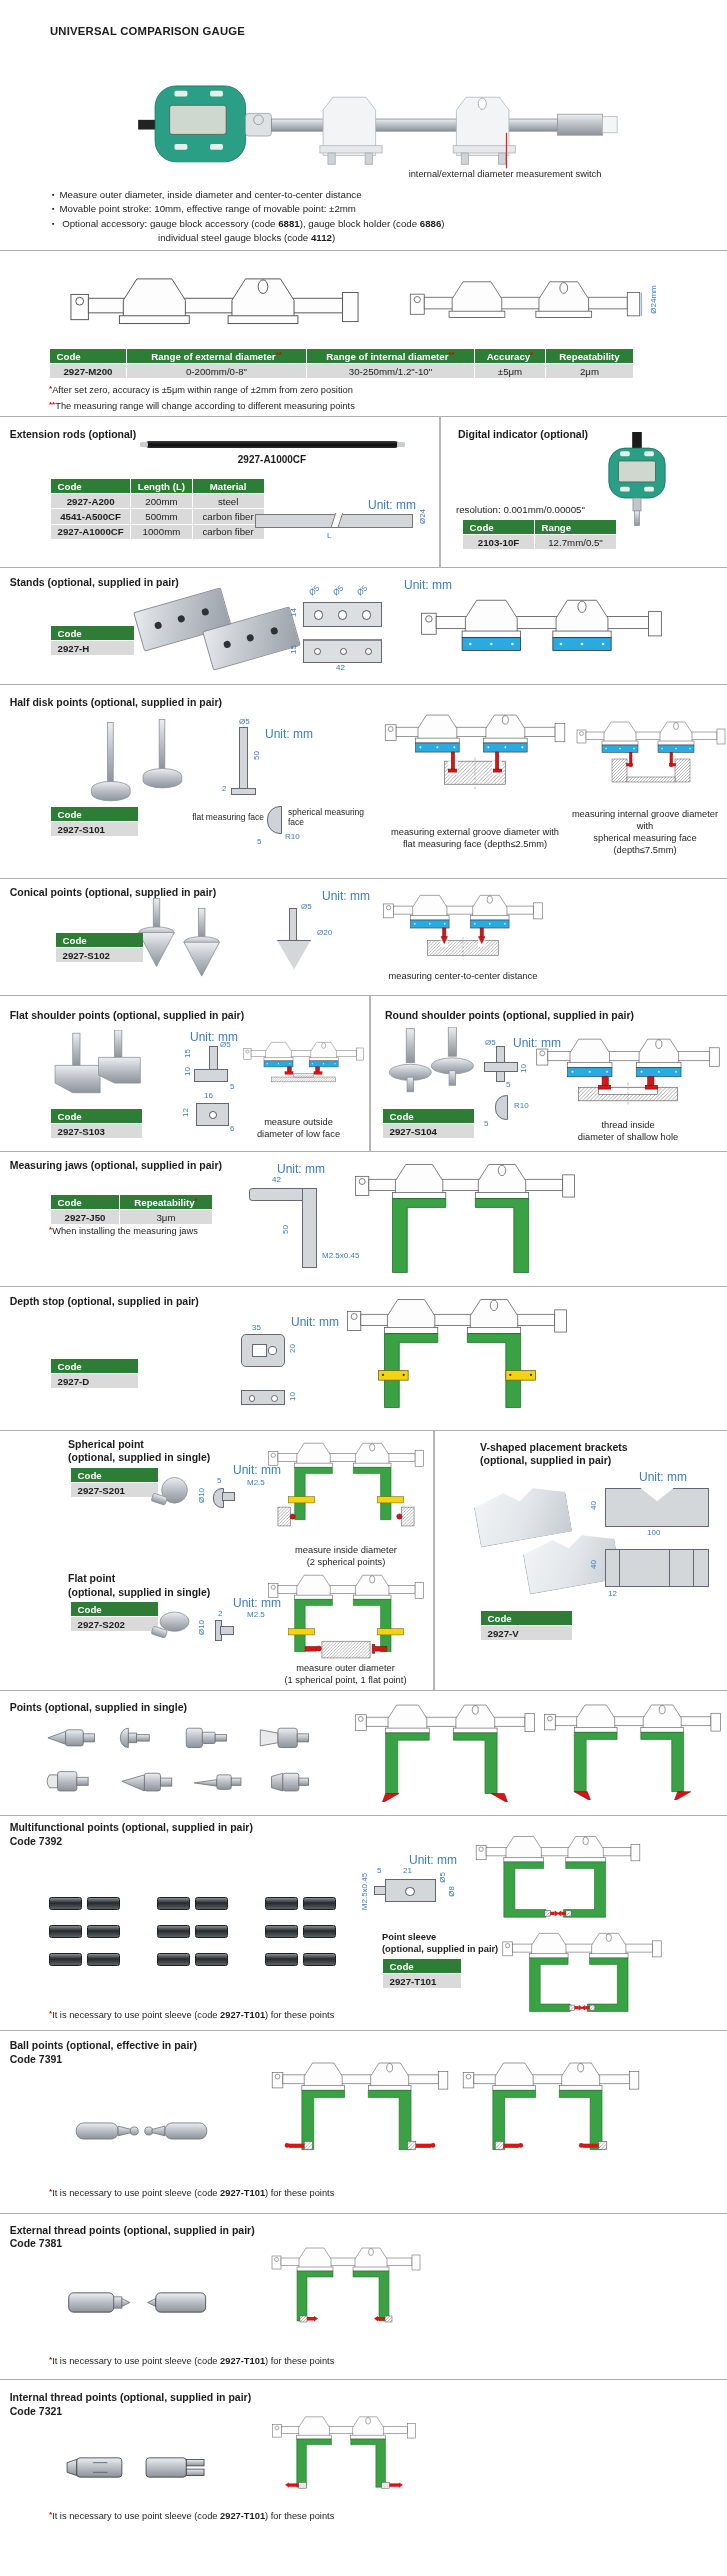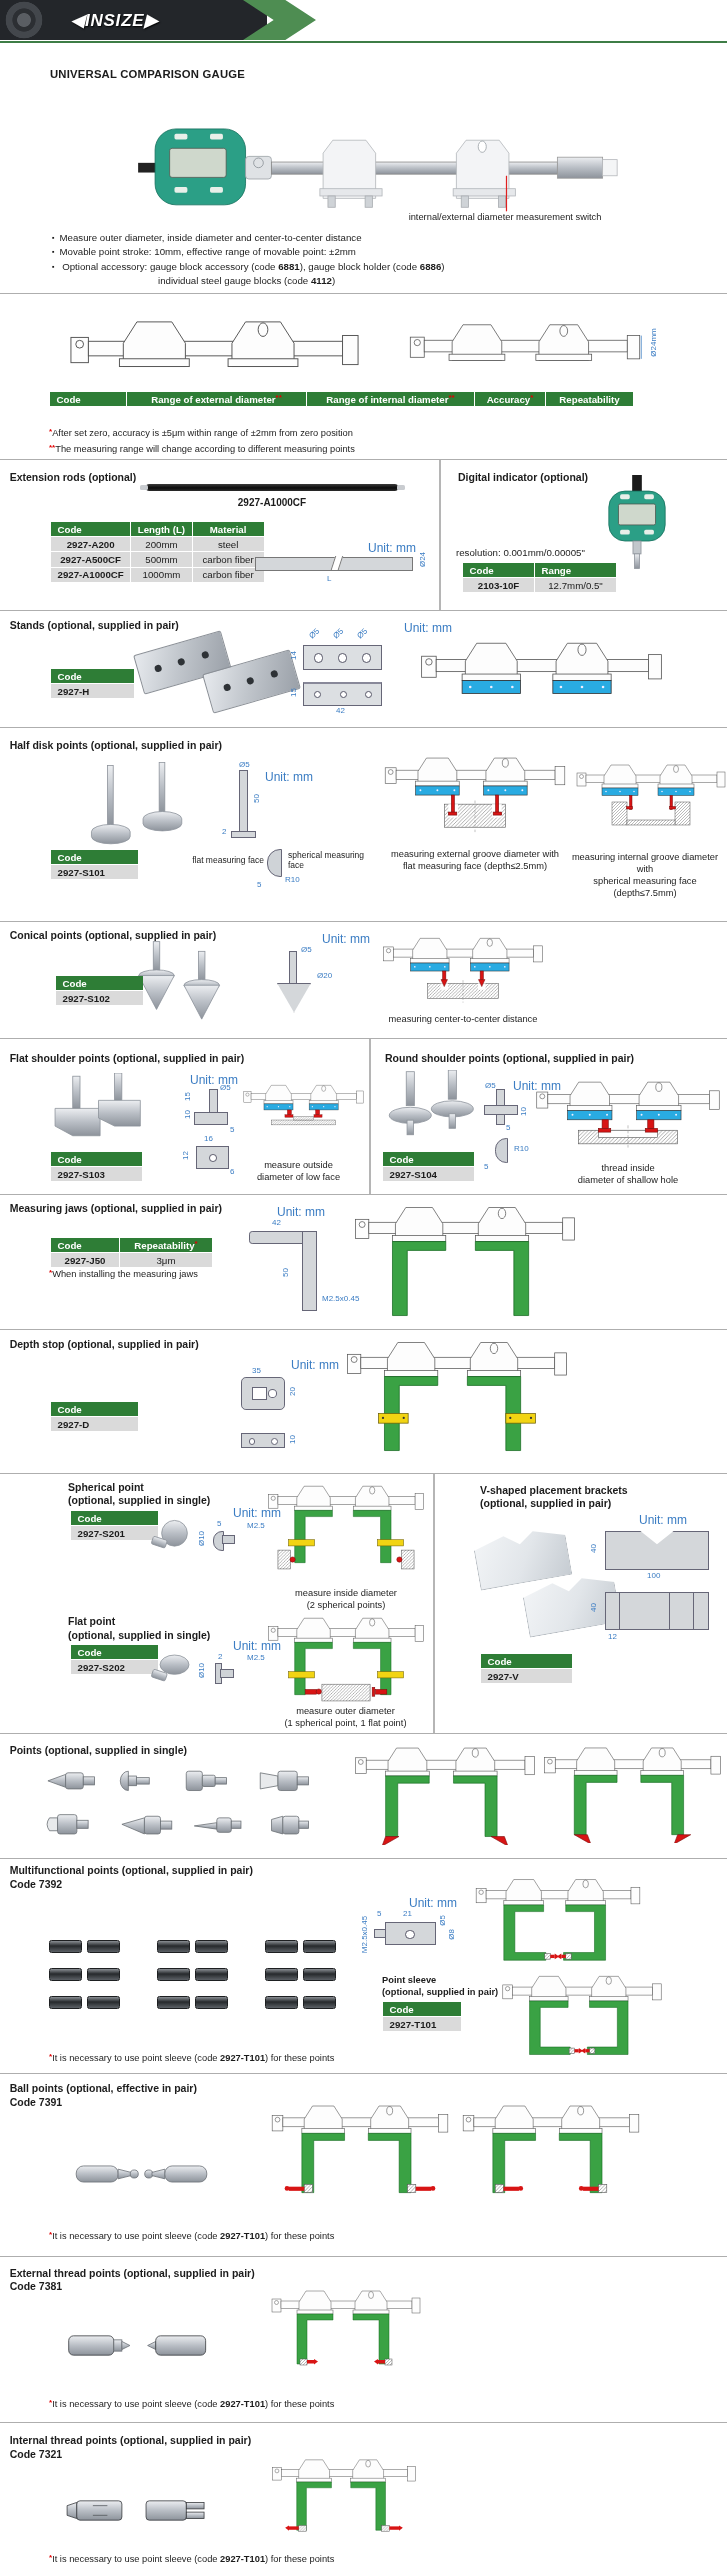--- a/index.html
+++ b/index.html
@@ -72,30 +72,20 @@
         <path d="M52,56 h72 v12 h-52 v88 h-20 z" fill="#3aa244" stroke="#14691f"></path>
       </g>
     <g id="jawR">
         <path d="M164,56 h72 v100 h-20 v-88 h-52 z" fill="#3aa244" stroke="#14691f"></path>
       </g>
   </defs>
 </svg>
 
 <div id="page">
 
-  <div class="sec" style="height:43px;border-bottom:2.4px solid #3e7d46">
-    <div class="abs" style="left:0;top:0;width:267px;height:40px;background:
-      radial-gradient(circle at 24px 20px,#5a5e63 0 6.5px,#2c2f33 7.3px 11.3px,#43474c 12px 18px,#23262a 18.6px),
-      radial-gradient(circle at 121px 8px,#6a6e73 0 8px,#33373b 9px 16px,#4a4e53 17px 24px,#202327 25px),
-      linear-gradient(100deg,#17191c,#3c4045)"></div>
-    <div class="abs" style="left:243px;top:0;width:73px;height:40px;background:#4e8d52;clip-path:polygon(0 0,58% 0,100% 50%,58% 100%,0 100%,42% 50%)"></div>
-    <div class="abs logo" style="left:71px;top:9.7px">
-      <span>◀</span><span>INSIZE</span><span>▶</span>
-    </div>
-  </div>
 
   <div class="sec" style="height:78px">
     <div class="abs h13" style="left:50px;top:24px;font-size:11.3px;letter-spacing:0.2px">UNIVERSAL COMPARISON GAUGE</div>
   </div>
 
   <div class="sec" style="height:172px">
     <svg class="abs" style="left:105px;top:3.2px" width="517" height="89" viewBox="0 0 640 110">
       <rect x="41" y="48" width="22" height="12" fill="#222"></rect>
       <rect x="62" y="6" width="112" height="94" rx="26" fill="#2b9f86" stroke="#17705d"></rect>
       <rect x="80" y="30" width="70" height="36" rx="3" fill="#cfd8cc" stroke="#4d5a51"></rect>
@@ -141,20 +131,27 @@
     <span class="abs blue rot" style="left:639px;top:44px">Ø24mm</span>
     <table class="t abs" style="left:49px;top:97px">
       <tbody>
           <tr>
         <th style="width:63px;text-align:left"><span>Code</span></th>
         <th style="width:166px"><span>Range of external diameter</span><span class="red sup">**</span></th>
         <th style="width:154px"><span>Range of internal diameter</span><span class="red sup">**</span></th>
         <th style="width:57px"><span>Accuracy</span><span class="red sup">*</span></th>
         <th style="width:74px"><span>Repeatability</span></th>
       </tr>
+      <tr>
+        <td class="b">2927-M200</td>
+        <td>0-200mm/0-8"</td>
+        <td>30-250mm/1.2"-10"</td>
+        <td>±5μm</td>
+        <td>2μm</td>
+      </tr>
     </tbody>
       </table>
     <div class="abs fn" style="left:49px;top:134px"><span class="red sup">*</span><span>After set zero, accuracy is ±5μm within range of ±2mm from zero position</span></div>
     <div class="abs fn" style="left:49px;top:150px"><span class="red sup">**</span><span>The measuring range will change according to different measuring points</span></div>
   </div>
 
   <div class="sec rule" style="height:151px">
     <div class="vdiv" style="left:439px"></div>
     <div class="abs h13" style="left:9.7px;top:11.3px">Extension rods (optional)</div>
     <div class="abs" style="left:146px;top:24px;width:252px;height:7.3px;background:linear-gradient(180deg,#3c3c3c,#0c0c0c 55%,#2c2c2c);border-radius:3.2px">
@@ -168,21 +165,21 @@
         <th style="width:63px;text-align:left"><span>Code</span></th>
         <th style="width:45px"><span>Length (L)</span></th>
         <th style="width:58px"><span>Material</span></th>
       </tr>
       <tr>
             <td class="b">2927-A200</td>
             <td>200mm</td>
             <td>steel</td>
           </tr>
       <tr>
-            <td class="b">2927-A500CF</td>
+            <td class="b">4541-A500CF</td>
             <td>500mm</td>
             <td>carbon fiber</td>
           </tr>
       <tr>
             <td class="b">2927-A1000CF</td>
             <td>1000mm</td>
             <td>carbon fiber</td>
           </tr>
     </tbody>
       </table>
@@ -305,21 +302,21 @@
         <use href="#clamps"></use>
       <rect x="100" y="86" width="100" height="38" fill="url(#hz)" stroke="#555"></rect>
       <rect x="106" y="86" width="16" height="22" fill="#fff" stroke="none"></rect>
       <rect x="178" y="86" width="16" height="22" fill="#fff" stroke="none"></rect>
       <rect x="111" y="71" width="5" height="30" fill="#d81414" stroke="#7a0b0b"></rect>
         <rect x="106" y="99" width="14" height="5" fill="#d81414" stroke="#7a0b0b"></rect>
       <rect x="184" y="71" width="5" height="30" fill="#d81414" stroke="#7a0b0b"></rect>
         <rect x="180" y="99" width="14" height="5" fill="#d81414" stroke="#7a0b0b"></rect>
       <line x1="150" y1="80" x2="150" y2="132" stroke="#999" stroke-dasharray="5 3"></line>
     </svg>
-    <div class="abs cap" style="left:374px;top:120px;width:202px">
+    <div class="abs cap" style="left:374px;top:141px;width:202px">
       <div>measuring external groove diameter with</div>
         <div>flat measuring face (depth≤2.5mm)</div>
     </div>
     <svg class="abs" style="left:576px;top:32px" width="150" height="75" viewBox="0 0 300 150">
       <use href="#gbody"></use>
         <use href="#clamps"></use>
       <rect x="72" y="84" width="30" height="46" fill="url(#hz)" stroke="#555"></rect>
       <rect x="198" y="84" width="30" height="46" fill="url(#hz)" stroke="#555"></rect>
       <rect x="102" y="120" width="96" height="10" fill="url(#hz)" stroke="#555"></rect>
       <rect x="107" y="71" width="5" height="28" fill="#d81414" stroke="#7a0b0b"></rect>

